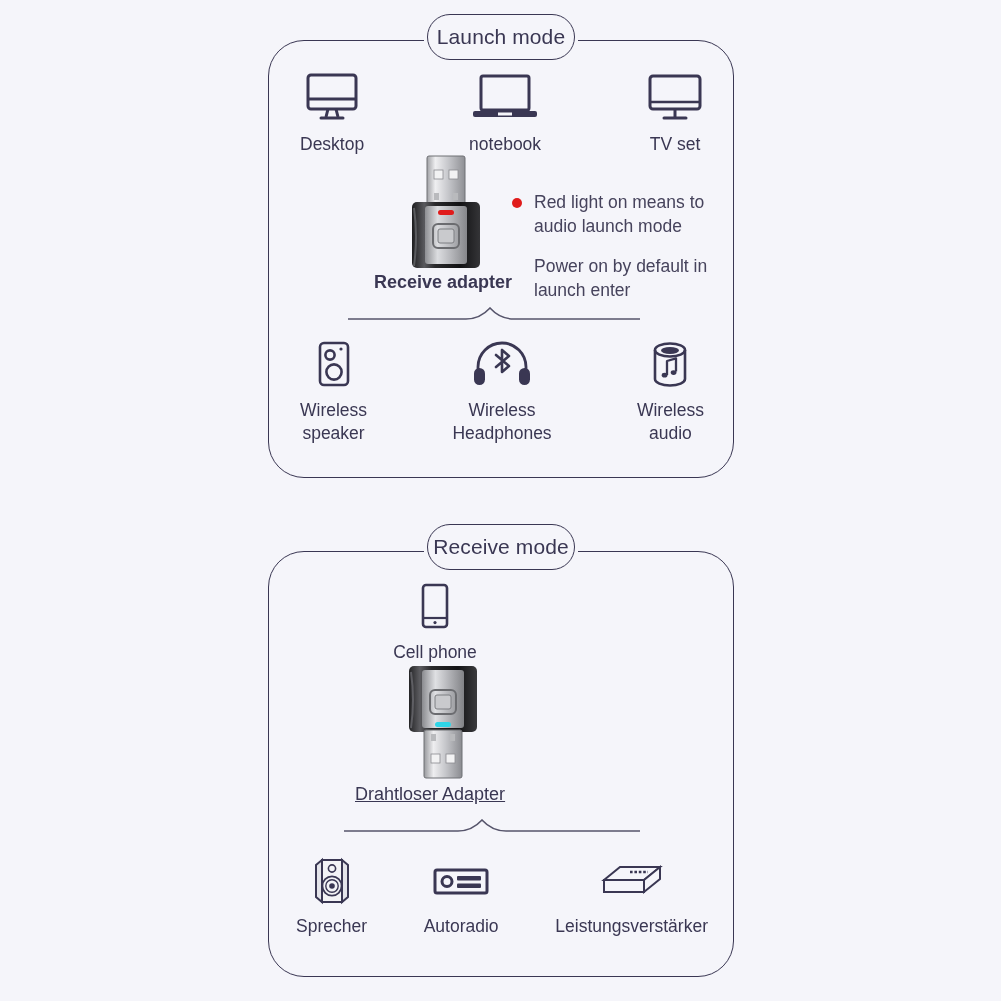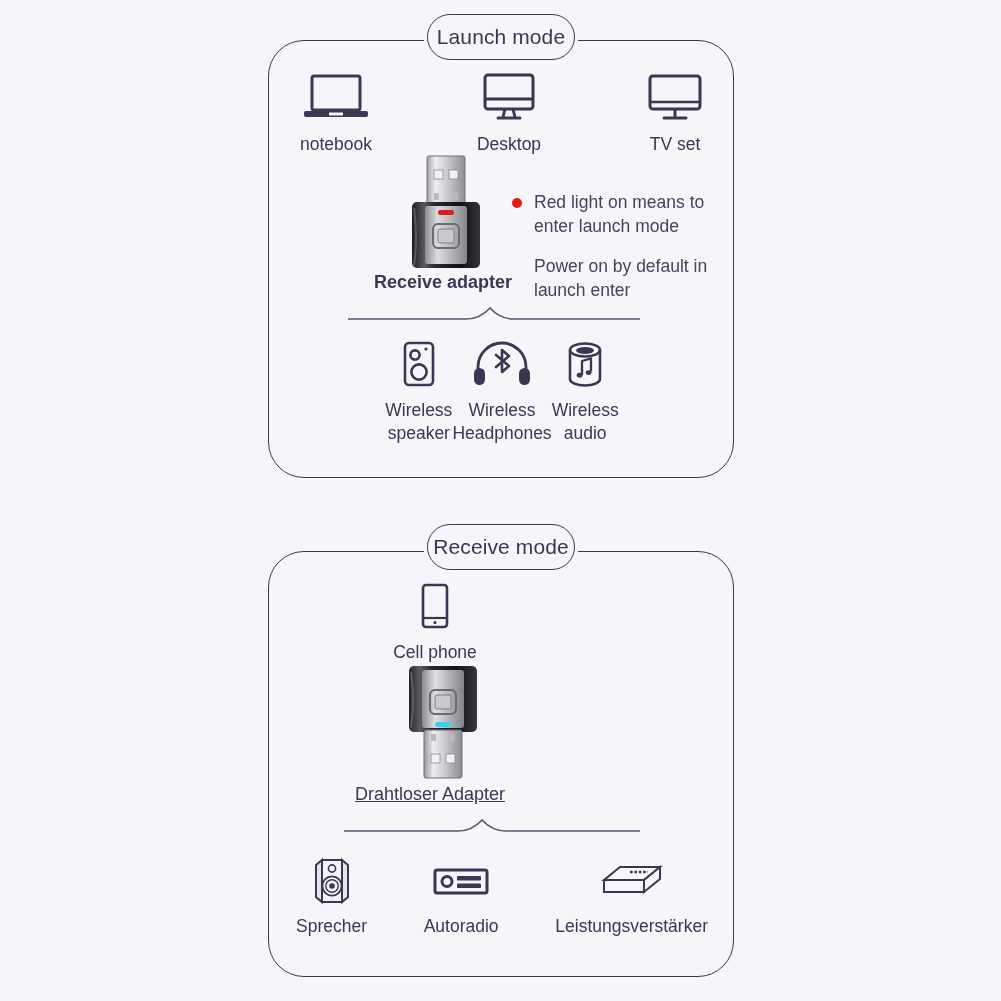--- a/index.html
+++ b/index.html
@@ -58,21 +58,21 @@
   .icon-cell .glyph{display:block;line-height:0;}
   .icon-cell .cap{
     margin-top:9px;
     font-size:17.5px;
     line-height:1.33;
     color:#3a3753;
     white-space:pre-line;
   }
 
   #row-sources{left:300px;top:72px;width:404px;justify-content:space-between;}
-  #row-sinks{left:300px;top:340px;width:404px;justify-content:center;}
+  #row-sinks{left:300px;top:340px;width:404px;justify-content:space-between;}
   #row-sinks2{left:296px;top:856px;width:412px;justify-content:space-between;}
 
   #cell-phone{position:absolute;left:392px;top:582px;width:86px;}
 
   
   .device{position:absolute;}
   #device-launch{left:400px;top:152px;width:92px;height:120px;}
   #device-receive{left:398px;top:662px;width:90px;height:118px;}
 
   
@@ -106,39 +106,39 @@
 <div class="stage">
 
   <div class="panel" id="panel-launch"></div>
   <div class="notch" id="notch-launch"></div>
   <div class="pill" id="pill-launch">Launch mode</div>
 
   <div class="icon-row" id="row-sources">
 
     <div class="icon-cell">
       <span class="glyph">
-        <svg width="68" height="52" viewBox="0 0 68 52">
-          <rect x="10" y="4" width="48" height="34" rx="2" fill="none" stroke="#3a3753" stroke-width="3"></rect>
-          <rect x="2" y="39" width="64" height="6" rx="2" fill="#3a3753"></rect>
-          <rect x="27" y="40.5" width="14" height="3" fill="#f5f5fa"></rect>
-        </svg>
-      </span>
-      <span class="cap">notebook</span>
-    </div>
-
-    <div class="icon-cell">
-      <span class="glyph">
         <svg width="58" height="52" viewBox="0 0 58 52">
           <rect x="5" y="3" width="48" height="34" rx="3" fill="none" stroke="#3a3753" stroke-width="3"></rect>
           <line x1="5" y1="27" x2="53" y2="27" stroke="#3a3753" stroke-width="3"></line>
           <path d="M25 37 l-2 8 M33 37 l2 8" stroke="#3a3753" stroke-width="3" fill="none"></path>
           <line x1="18" y1="46" x2="40" y2="46" stroke="#3a3753" stroke-width="3" stroke-linecap="round"></line>
         </svg>
       </span>
       <span class="cap">Desktop</span>
+    </div>
+
+    <div class="icon-cell">
+      <span class="glyph">
+        <svg width="68" height="52" viewBox="0 0 68 52">
+          <rect x="10" y="4" width="48" height="34" rx="2" fill="none" stroke="#3a3753" stroke-width="3"></rect>
+          <rect x="2" y="39" width="64" height="6" rx="2" fill="#3a3753"></rect>
+          <rect x="27" y="40.5" width="14" height="3" fill="#f5f5fa"></rect>
+        </svg>
+      </span>
+      <span class="cap">notebook</span>
     </div>
 
     <div class="icon-cell">
       <span class="glyph">
         <svg width="58" height="52" viewBox="0 0 58 52">
           <rect x="4" y="4" width="50" height="33" rx="3" fill="none" stroke="#3a3753" stroke-width="3"></rect>
           <line x1="4" y1="30" x2="54" y2="30" stroke="#3a3753" stroke-width="2.5"></line>
           <line x1="29" y1="37" x2="29" y2="45" stroke="#3a3753" stroke-width="3"></line>
           <line x1="18" y1="46" x2="40" y2="46" stroke="#3a3753" stroke-width="3" stroke-linecap="round"></line>
         </svg>
@@ -186,21 +186,21 @@
       <rect x="33" y="72" width="26" height="24" rx="5" fill="none" stroke="#6b6c70" stroke-width="2"></rect>
       <rect x="38" y="77" width="16" height="14" rx="2" fill="#c9cacd" stroke="#7d7e82" stroke-width="1"></rect>
 
       <path d="M14 56 q4 28 0 58" stroke="#6e6f74" stroke-width="2" fill="none" opacity=".7"></path>
     </svg>
   </div>
 
   <div class="callout" id="callout-launch">
     <div class="lead">
       <span class="dot" id="dot-launch" style="background: rgb(224, 27, 27);"></span>
-      <span>Red light on means to enter launch mode</span>
+      <span>Red light on means to audio launch mode</span>
     </div>
     <div class="sub">Power on by default in launch enter</div>
   </div>
 
   <div class="adapter-name" id="name-launch">Receive adapter</div>
 
   <div class="divider" id="div-launch">
     <svg width="292" height="18" viewBox="0 0 292 18">
       <path d="M0 14 H118 q14 0 24 -11 q10 11 24 11 H292" fill="none" stroke="#56546b" stroke-width="1.6"></path>
     </svg>

